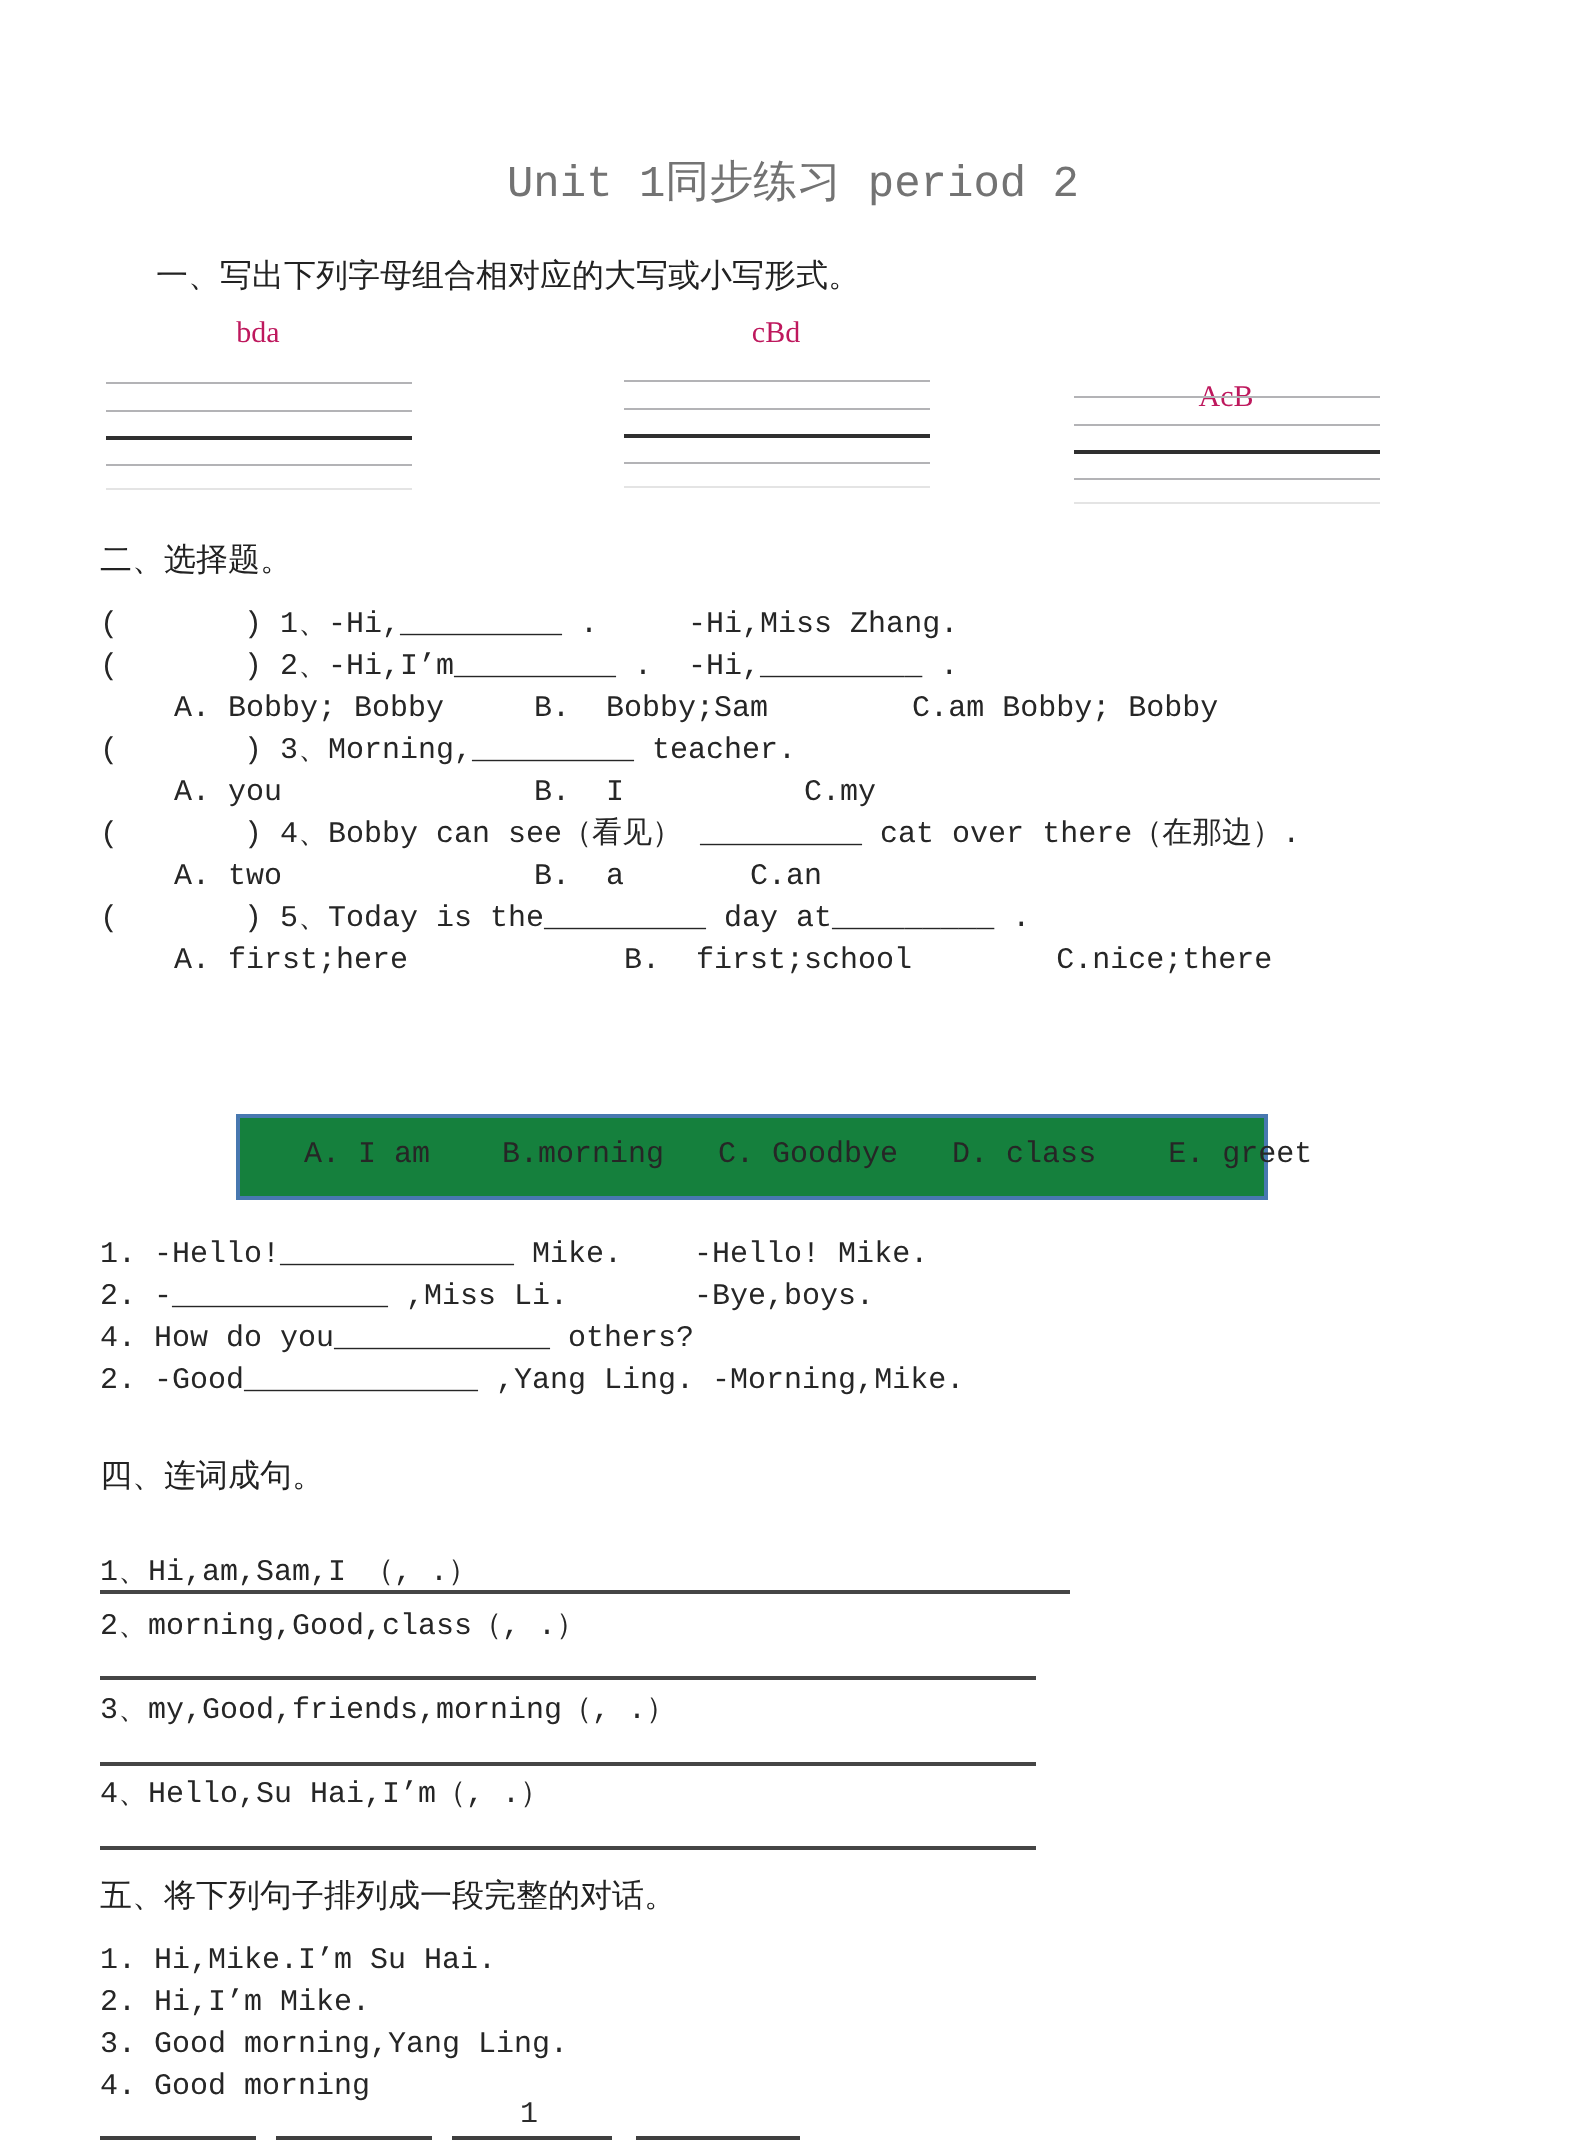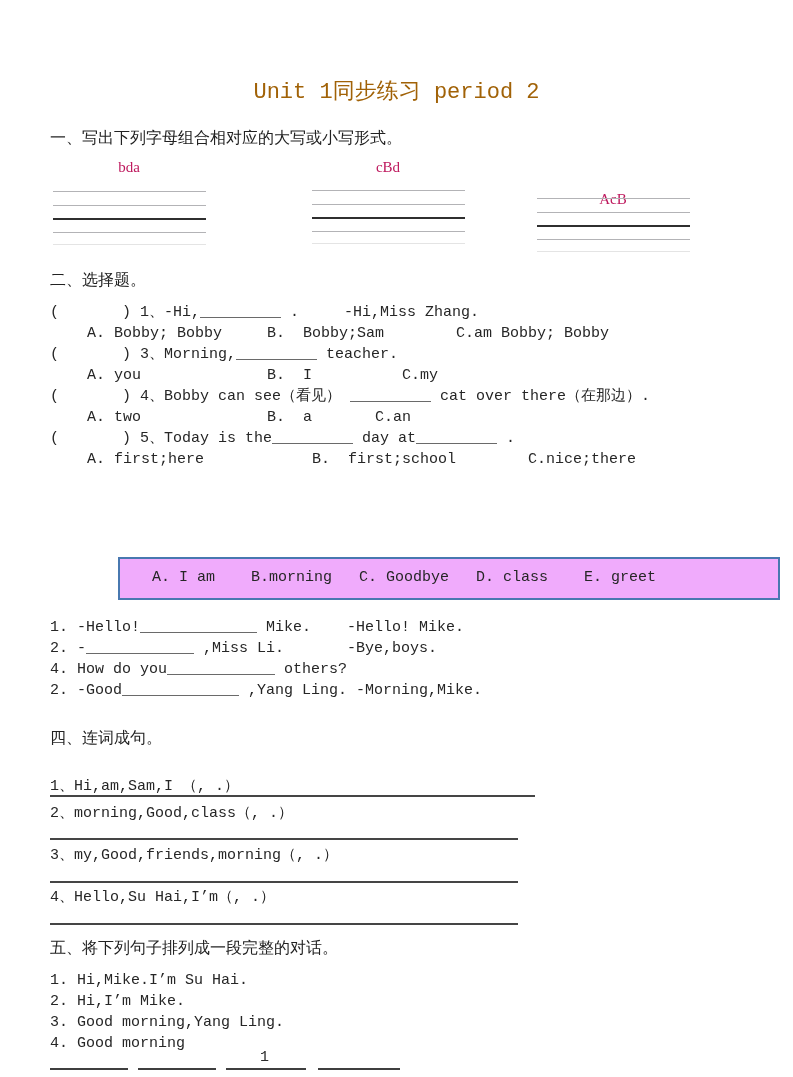--- a/index.html
+++ b/index.html
@@ -4,45 +4,45 @@
 <style>
   html,body { margin:0; padding:0; background:#ffffff; }
   .page {
     position:relative; width:793px; height:1077px; background:#ffffff;
     font-family:"Liberation Mono","DejaVu Sans Mono",monospace;
     color:#262626; overflow:hidden;
   }
   .abs { position:absolute; }
   .title {
     top:78px; left:0; width:793px; text-align:center;
-    font-size:22px; line-height:30px; white-space:pre; color:#a16207;
+    font-size:22px; line-height:30px; white-space:pre; color:#737373;
   }
   .heading { left:50px; font-size:16px; line-height:22px; white-space:pre; color:#222; }
-  .s1h { top:128px; }  .s2h { top:270px; }  .s3h { top:521px; }
+  .s1h { top:128px;margin-left:28px; }  .s2h { top:270px; }  .s3h { top:521px; }
   .s4h { top:728px; }  .s5h { top:938px; }
   .letter-label {
     top:159px; width:152px; text-align:center; font-size:15px;
     font-family:"Liberation Serif","DejaVu Serif",serif; color:#be185d;
   }
   .ll1 { left:53px; } .ll2 { left:312px; } .ll3 { left:537px;margin-top:32px; }
   .guide { width:153px; height:58px; }
   .g1 { left:53px;  top:191px; }
   .g2 { left:312px; top:190px; }
   .g3 { left:537px; top:198px; }
   .gl { position:absolute; left:0; width:100%; height:1px; background:#b3b3b6; }
   .gl.r1 { top:0; } .gl.r2 { top:14px; }
   .gl.r3 { top:27px; height:2px; background:#2f2f2f; }
   .gl.r4 { top:41px; } .gl.r5 { top:53px; background:#e4e4e4; }
   .linestack { left:50px; }
   .s2b { top:302px; } .s3b { top:617px; } .s5b { top:970px; }
   .line { font-size:15px; line-height:21px; white-space:pre; }
   .opts { padding-left:37px; }
   .wordbox {
-    top:557px; left:118px; width:662px; height:43px; box-sizing:border-box;
-    border:2px solid #4878b0; background:#f0abfc;
+    top:557px; left:118px; width:516px; height:43px; box-sizing:border-box;
+    border:2px solid #4878b0; background:#15803d;
   }
   .wordbox span {
     display:block; padding-left:32px; font-size:15px; line-height:38px; white-space:pre;
   }
   .s4t { left:50px; font-size:15px; line-height:21px; white-space:pre; }
   .s4t1 { top:760px;margin-top:16px; } .s4t2 { top:803px; } .s4t3 { top:845px; } .s4t4 { top:887px; }
   .rule { left:50px; height:0; border-top:2px solid #454545; }
   .s4r1 { top:795px; width:485px; } .s4r2 { top:838px; width:468px; }
   .s4r3 { top:881px; width:468px; } .s4r4 { top:923px; width:468px; }
   .blank { position:absolute; top:1068px; height:0; border-top:2px solid #3f3f3f; }
@@ -79,20 +79,21 @@
     <div class="gl r1"></div>
       <div class="gl r2"></div>
       <div class="gl r3"></div>
       <div class="gl r4"></div>
       <div class="gl r5"></div>
   </div>
 
   <div class="abs heading s2h">二、选择题。</div>
   <div class="abs linestack s2b">
     <div class="line">(       ) 1、-Hi,_________ .     -Hi,Miss Zhang.</div>
+    <div class="line">(       ) 2、-Hi,I’m_________ .  -Hi,_________ .</div>
     <div class="line opts">A. Bobby; Bobby     B.  Bobby;Sam        C.am Bobby; Bobby</div>
     <div class="line">(       ) 3、Morning,_________ teacher.</div>
     <div class="line opts">A. you              B.  I          C.my</div>
     <div class="line">(       ) 4、Bobby can see（看见） _________ cat over there（在那边）.</div>
     <div class="line opts">A. two              B.  a       C.an</div>
     <div class="line">(       ) 5、Today is the_________ day at_________ .</div>
     <div class="line opts">A. first;here            B.  first;school        C.nice;there</div>
   </div>
 
   <div class="abs wordbox">

